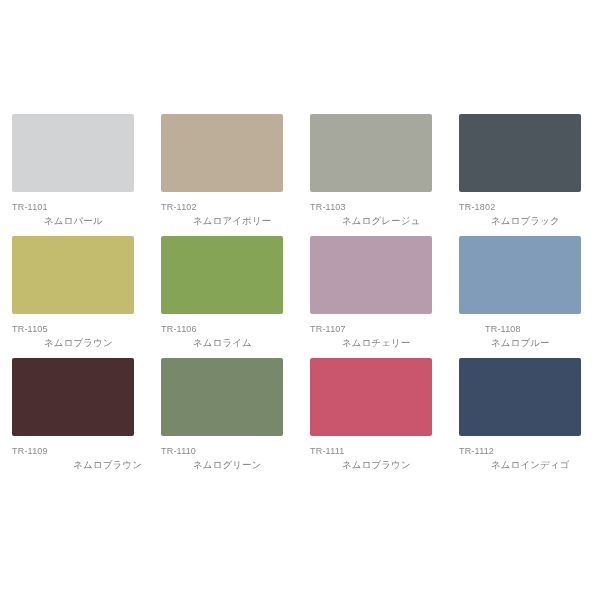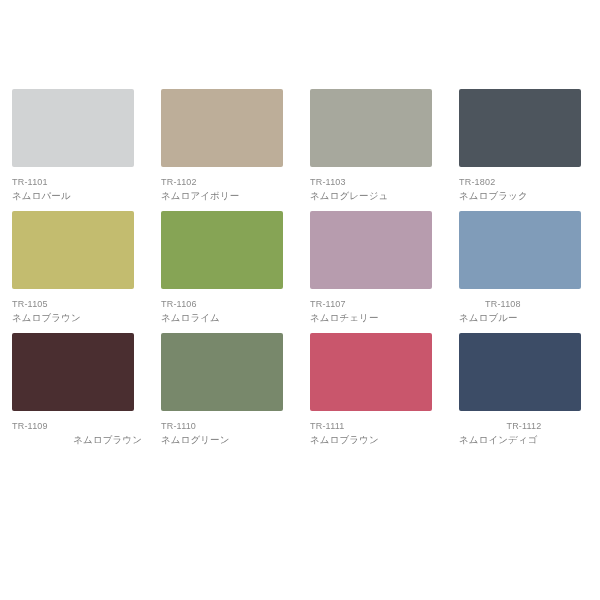--- a/index.html
+++ b/index.html
@@ -11,21 +11,21 @@
     height: 600px;
     background: #ffffff;
     font-family: "Liberation Sans", "DejaVu Sans", sans-serif;
     overflow: hidden;
   }
   #swatch-catalog {
     position: relative;
     width: 600px;
     height: 600px;
     box-sizing: border-box;
-    padding: 89px 0 0 0;
+    padding: 114px 0 0 0;
   }
   .swatch-grid {
     display: grid;
     grid-template-columns: repeat(4, 149px);
     grid-auto-rows: 122px;
     margin-left: 12px;
     width: 596px;
   }
   .swatch-cell {
     position: relative;
@@ -50,20 +50,21 @@
     letter-spacing: 0.2px;
     white-space: nowrap;
   }
   .swatch-name {
     font-size: 9.5px;
     line-height: 13px;
     color: #7d7d7d;
     letter-spacing: 0.1px;
     white-space: nowrap;
     margin-top: 1px;
+    margin-left: 32px;
   }
 </style>
 </head>
 <body style="background-color: rgb(255, 255, 255);">
 
 <div id="swatch-catalog">
   <div class="swatch-grid">
       <div class="swatch-cell">
         <div class="swatch-chip" style="background-color: rgb(209, 211, 212);"></div>
         <div class="swatch-meta">
@@ -137,18 +138,18 @@
       <div class="swatch-cell">
         <div class="swatch-chip" style="background-color: rgb(201, 86, 108);"></div>
         <div class="swatch-meta">
           <div class="swatch-code" style="color: rgb(138, 138, 138);">TR-1111</div>
           <div class="swatch-name" style="color: rgb(125, 125, 125);">ネムロブラウン</div>
         </div>
       </div>
       <div class="swatch-cell">
         <div class="swatch-chip" style="background-color: rgb(60, 76, 102);"></div>
         <div class="swatch-meta">
-          <div class="swatch-code" style="color: rgb(138, 138, 138); text-align: center;">TR-1112</div>
+          <div class="swatch-code" style="color: rgb(138, 138, 138);">TR-1112</div>
           <div class="swatch-name" style="color: rgb(125, 125, 125);">ネムロインディゴ</div>
         </div>
       </div>
     </div>
 </div>
 
 </body></html>

